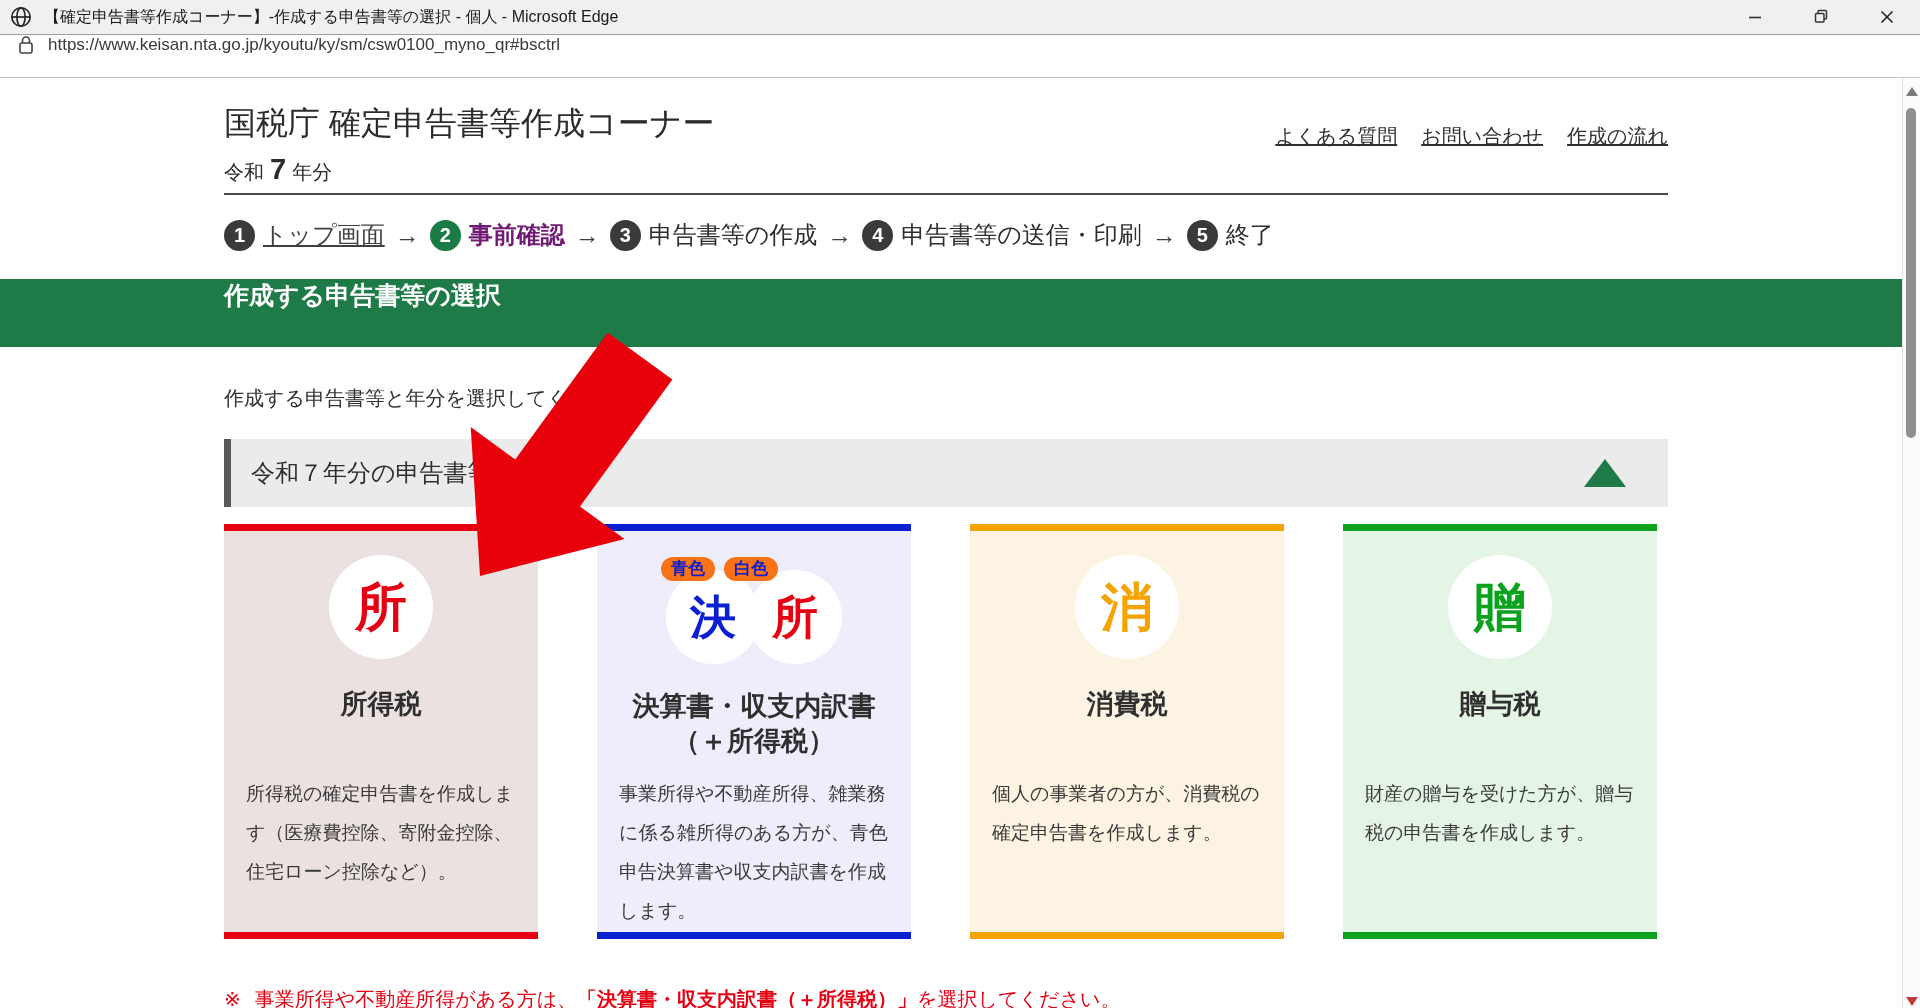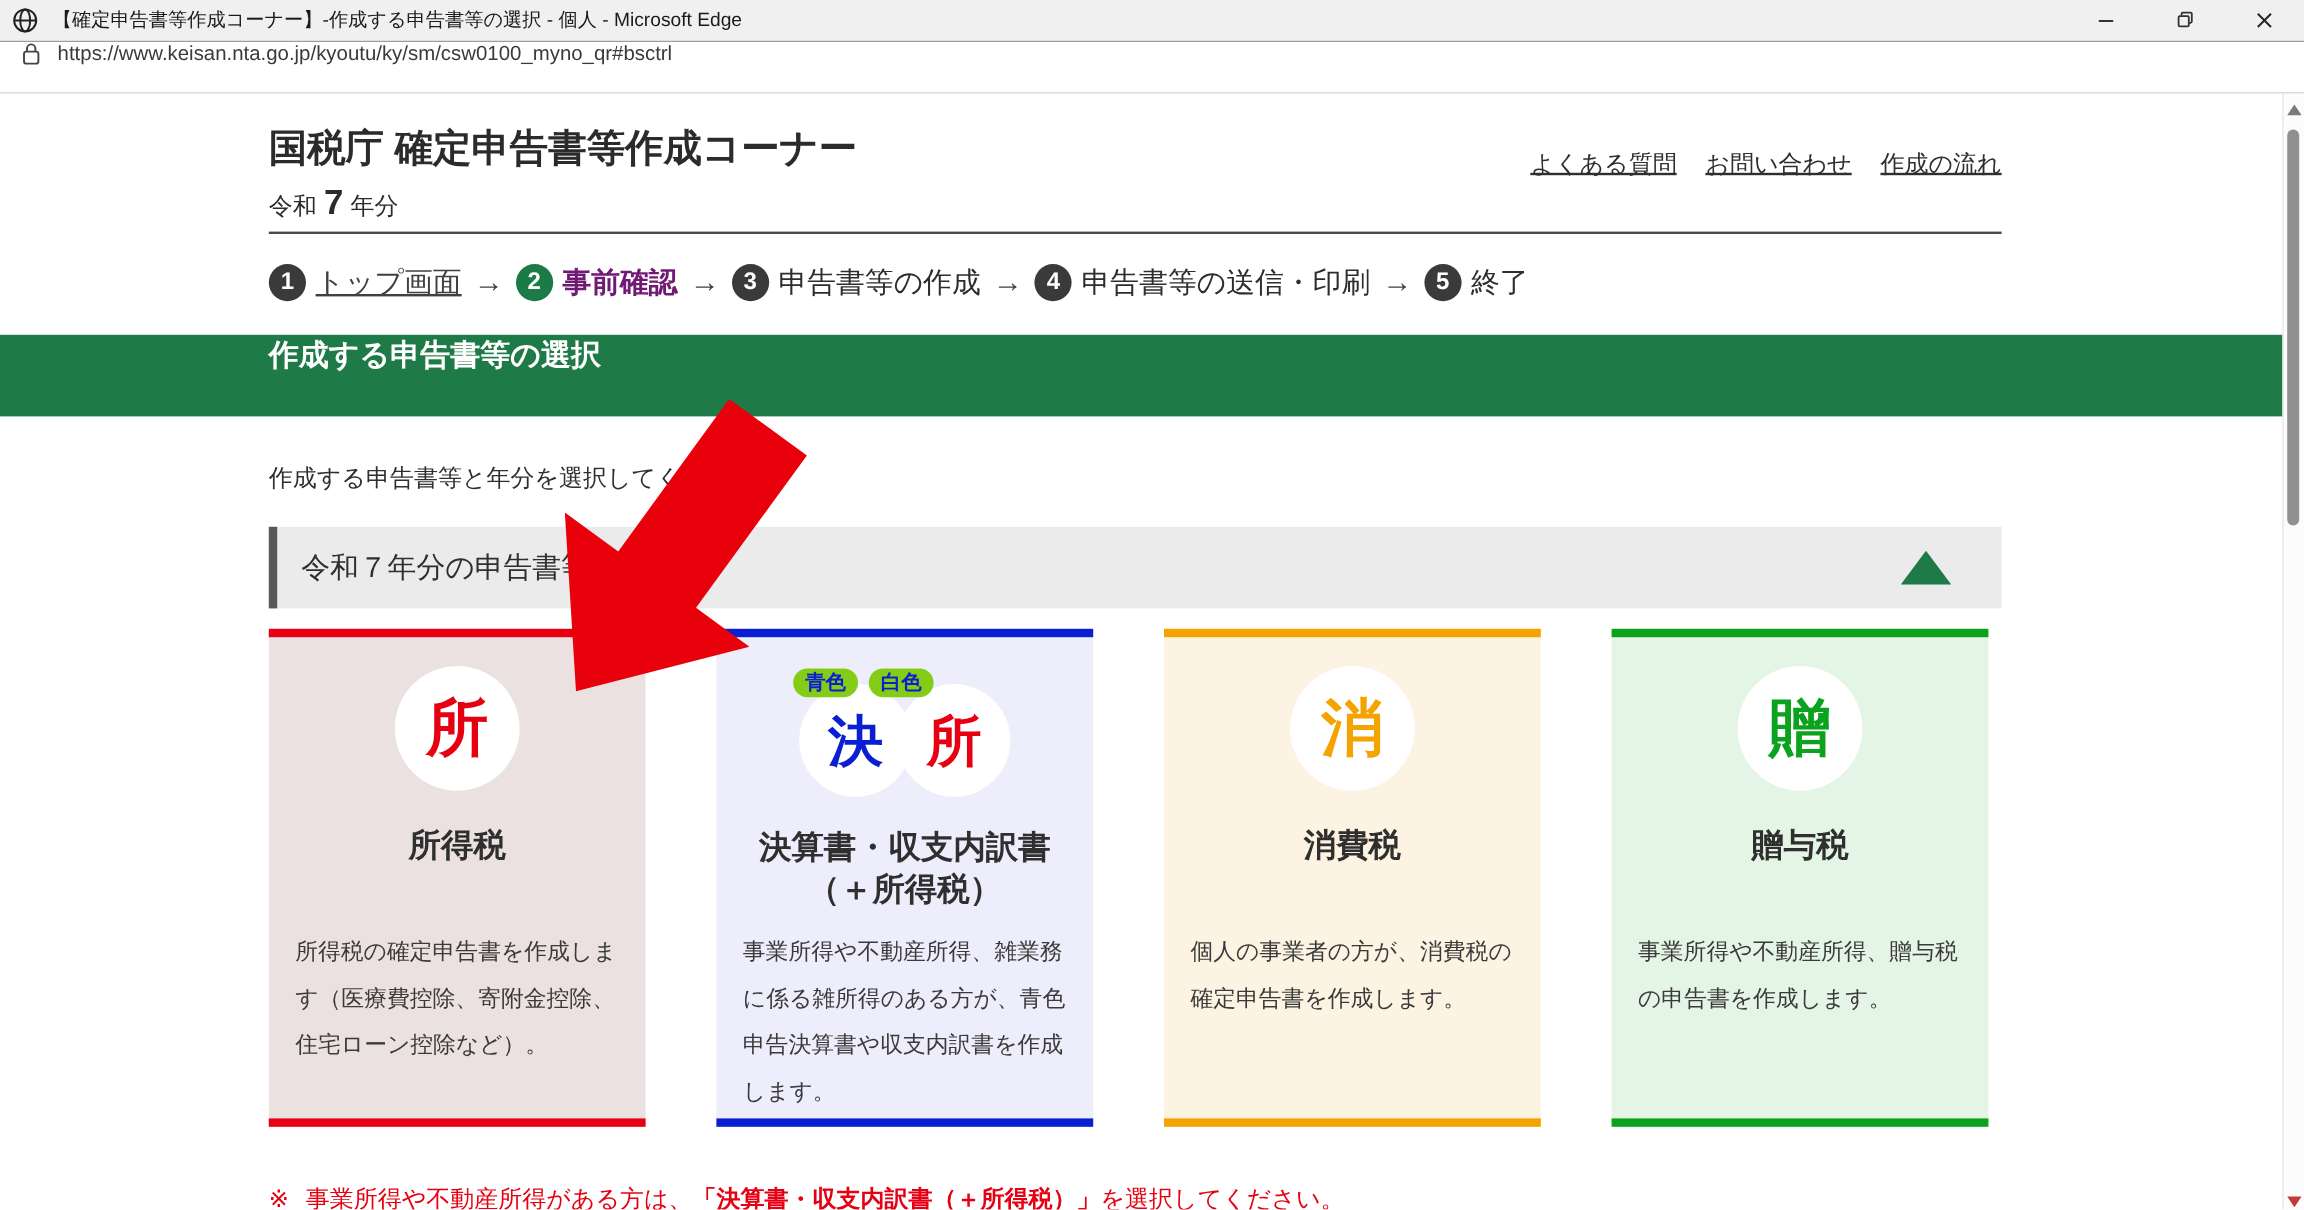--- a/index.html
+++ b/index.html
@@ -15,21 +15,21 @@
   .win-btn{width:66px;height:100%;display:flex;align-items:center;justify-content:center;}
   .urlbar{height:42px;background:#fff;border-bottom:1px solid #c3c3c3;
           display:flex;align-items:flex-start;}
   .urlbar .lock{margin-left:18px;width:16px;height:20px;flex:0 0 auto;}
   .urlbar .url{margin-left:14px;font-size:17px;color:#3a3a3a;}
 
   
   .page{position:relative;height:931px;background:#fff;overflow:hidden;}
   .content{margin:0 252px 0 224px;position:relative;}
 
-  .site-title{padding-top:23px;font-size:32px;font-weight:bold;color:#2b2b2b;line-height:44px;margin:0;}
+  .site-title{padding-top:23px;font-size:32px;font-weight:normal;color:#2b2b2b;line-height:44px;margin:0;}
   .era{margin-top:8px;font-size:20px;color:#2b2b2b;height:30px;display:flex;align-items:baseline;}
   .era .era-year{font-size:29px;font-weight:bold;margin:0 6px;}
   .top-links{position:absolute;top:45px;right:0;display:flex;gap:24px;font-size:20px;}
   .top-links a{color:#2f2f2f;text-decoration:underline;cursor:pointer;}
   .header-rule{margin-top:10px;border:none;border-top:2px solid #4a4a4a;height:0;}
 
   
   .steps{margin-top:22px;display:flex;align-items:center;font-size:24px;height:36px;}
   .step{display:flex;align-items:center;}
   .step-num{width:31px;height:31px;border-radius:50%;background:#3a3a3a;color:#fff;
@@ -65,21 +65,21 @@
   .glyph{font-size:52px;font-weight:bold;line-height:1;}
   .card-title{margin-top:28px;font-size:27px;font-weight:bold;color:#2f2f2f;line-height:35px;}
   .card-desc{position:absolute;top:244px;left:22px;right:20px;text-align:left;
              font-size:19px;line-height:2.05;color:#3a3a3a;}
   
   .duo{margin-top:39px;display:flex;justify-content:center;}
   .badge--duo{width:94px;height:94px;}
   .badge--duo + .badge--duo{margin-left:-12px;}
   .badge--duo .glyph{font-size:46px;}
   .pills{position:absolute;top:26px;left:64px;display:flex;gap:9px;z-index:2;}
-  .pill{background:#84cc16;color:var(--accent);font-size:17px;font-weight:bold;
+  .pill{background:#f97316;color:var(--accent);font-size:17px;font-weight:bold;
         padding:1px 10px;border-radius:12px;line-height:22px;}
   .card--2 .card-title{margin-top:25px;}
 
   
   .note{margin-top:47px;font-size:20px;color:#e60012;}
   .note b{font-weight:bold;}
   .note .mark{margin-right:14px;}
 
   
   .arrow-overlay{position:absolute;left:0;top:0;z-index:10;pointer-events:none;}
@@ -233,21 +233,21 @@
         <div class="card-desc">個人の事業者の方が、消費税の確定申告書を作成します。</div>
       </div>
 
       <div class="card" style="--accent: #0ba21e; --bg: #e4f4e5;">
         <div class="card-icon">
           <span class="badge">
               <span class="glyph" style="color: rgb(11, 162, 30);">贈</span>
             </span>
         </div>
         <div class="card-title">贈与税</div>
-        <div class="card-desc">事業所得や不動産所得、贈与税の申告書を作成します。</div>
+        <div class="card-desc">財産の贈与を受けた方が、贈与税の申告書を作成します。</div>
       </div>
 
     </div>
 
     <div class="note">
       <span class="mark">※</span><span>事業所得や不動産所得がある方は、</span><b>「決算書・収支内訳書（＋所得税）」</b><span>を選択してください。</span>
     </div>
   </div>
 
   <svg class="arrow-overlay" width="1903" height="931" viewBox="0 0 1903 931">

